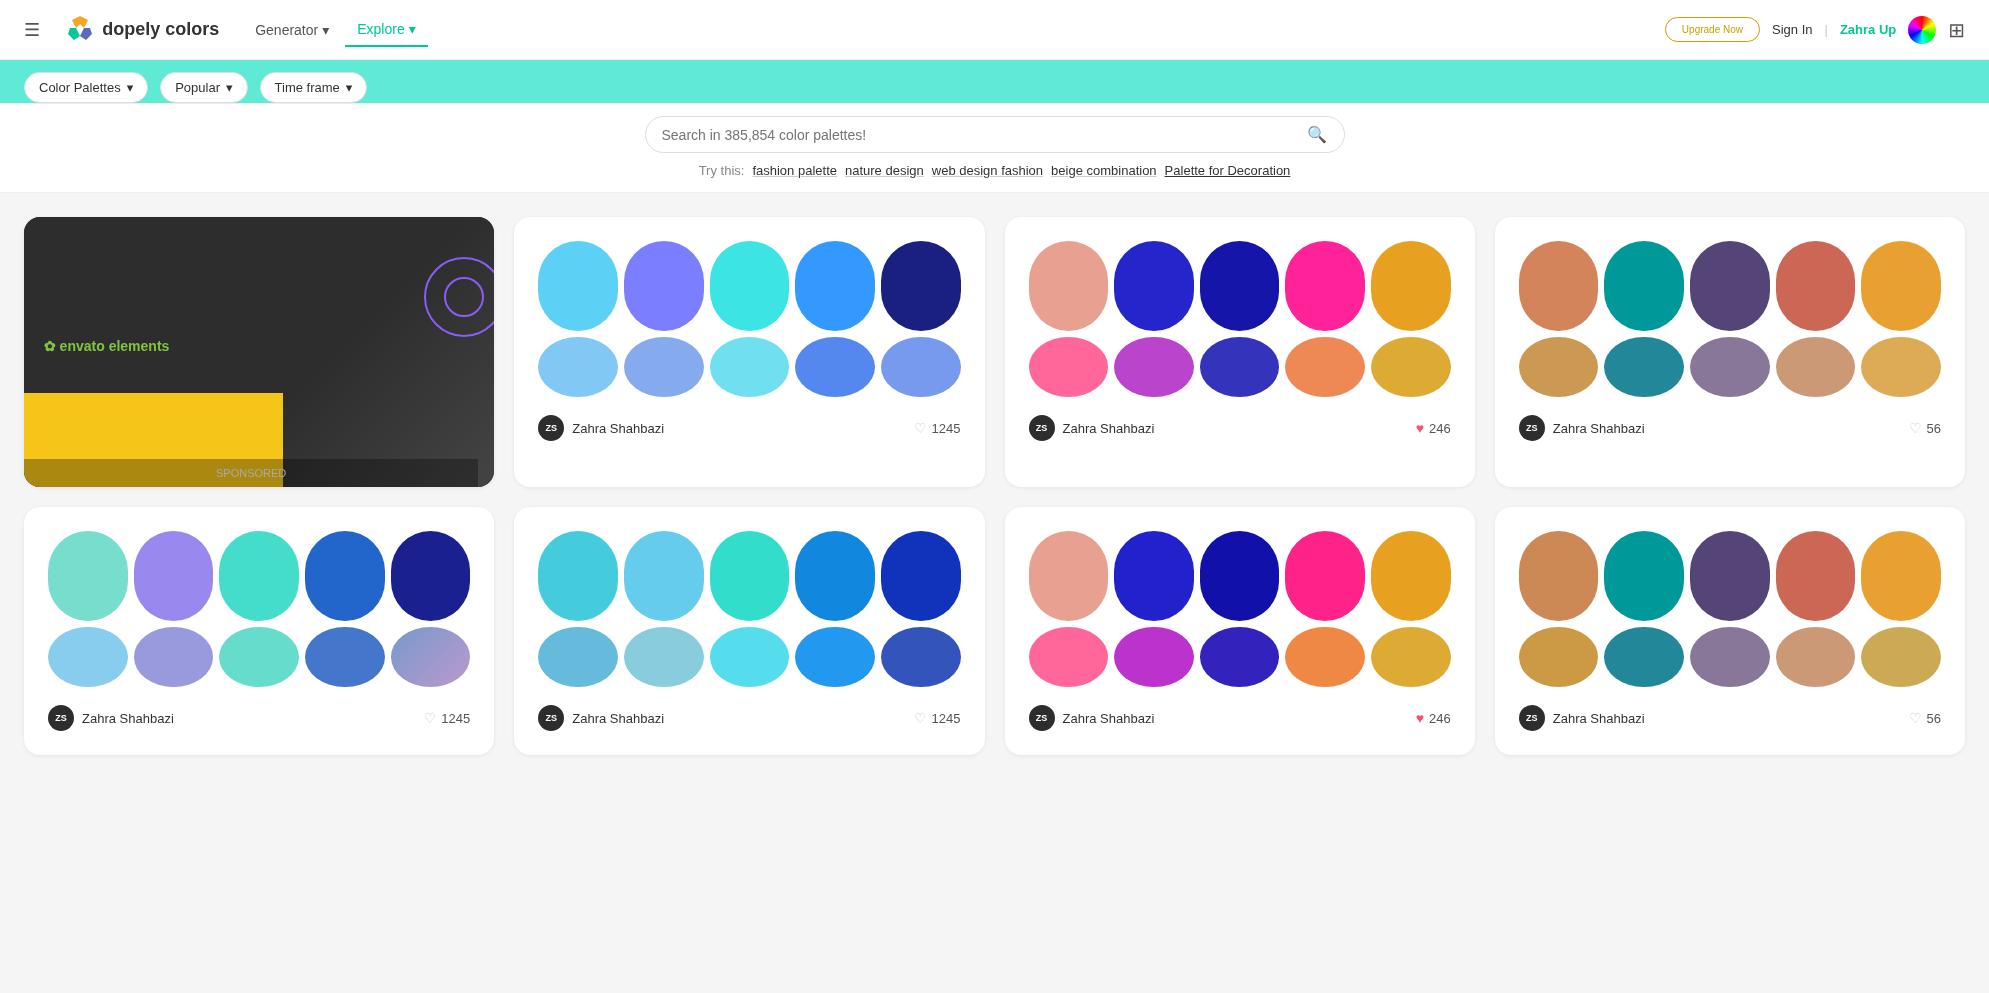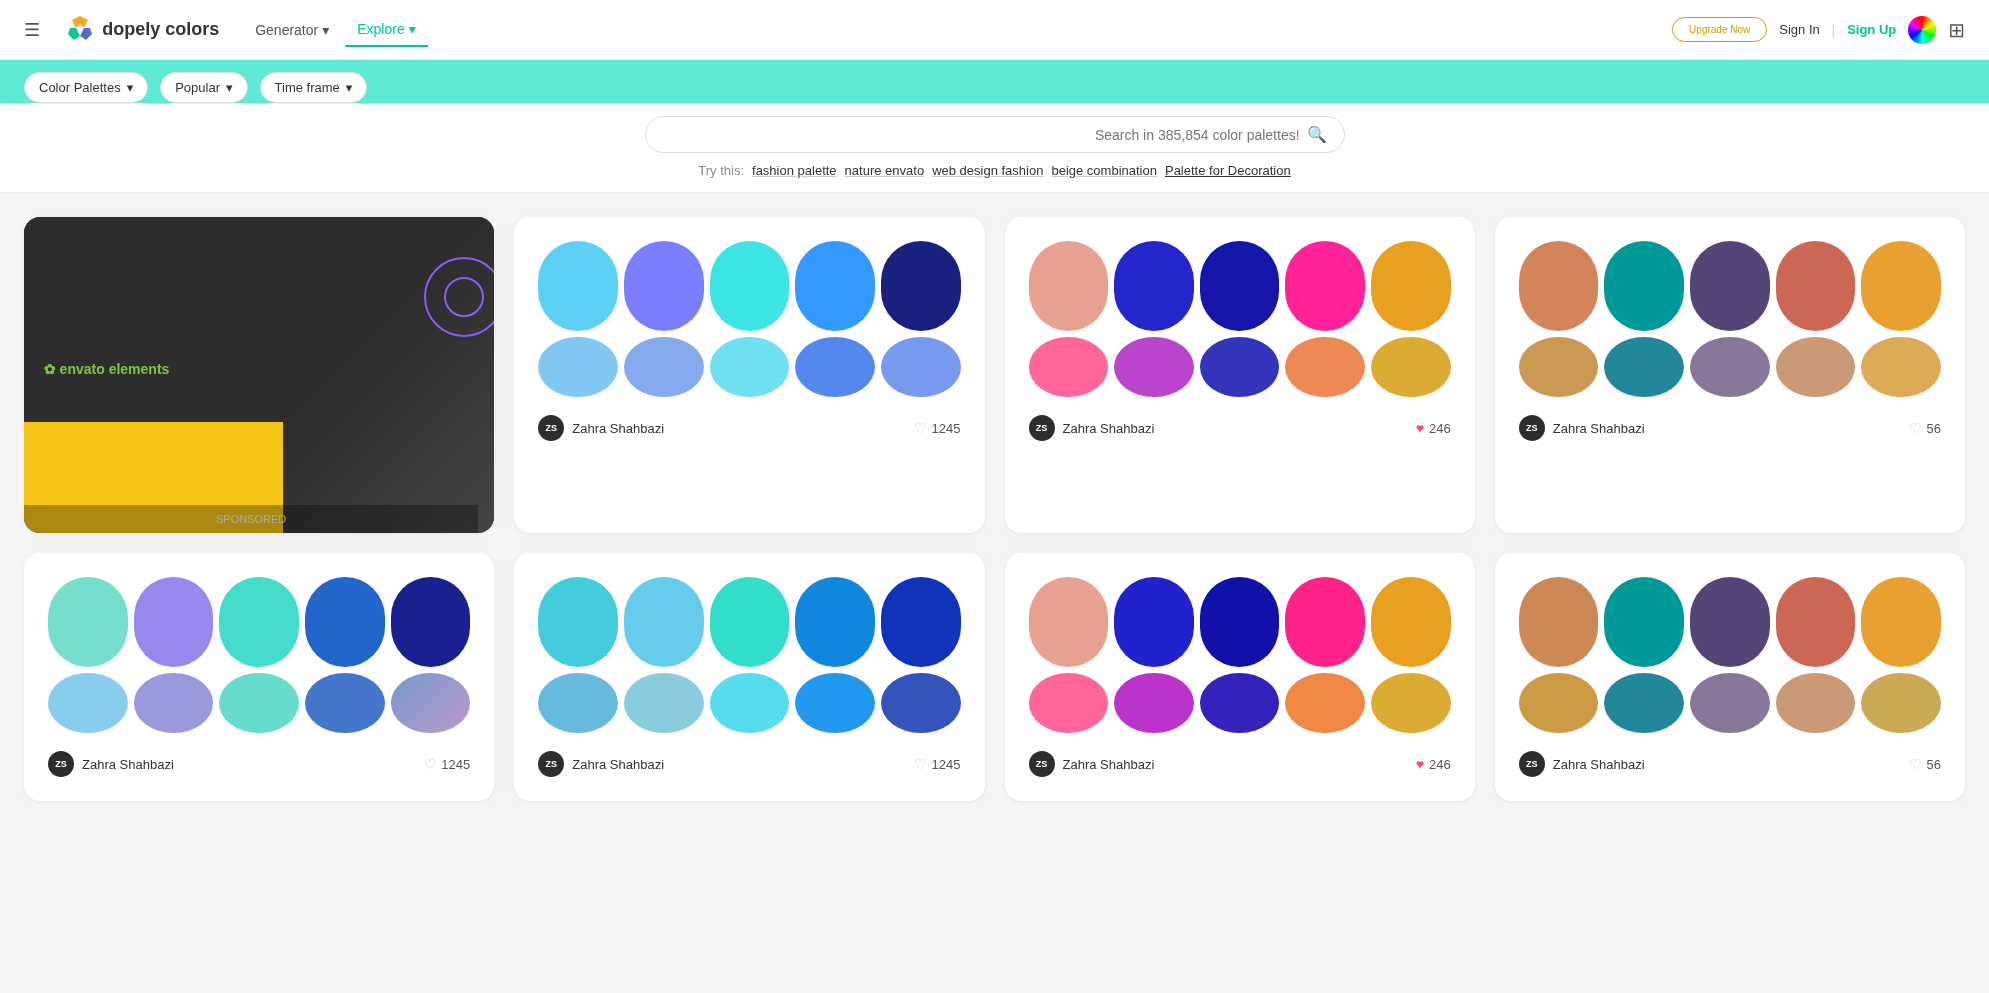--- a/index.html
+++ b/index.html
@@ -87,21 +87,20 @@
       max-width: 700px;
       margin: 0 auto;
       gap: 8px;
     }
     .search-input {
       flex: 1;
       border: none;
       outline: none;
       font-size: 14px;
       color: #999;
-      text-align: right;
     }
     .search-icon { color: #999; font-size: 16px; }
     .try-this-row {
       display: flex;
       align-items: center;
       gap: 8px;
       margin-top: 10px;
       justify-content: center;
       flex-wrap: wrap;
     }
@@ -173,21 +172,21 @@
       text-align: center;
       font-size: 11px;
       color: #aaa;
       padding: 8px;
       background: rgba(0,0,0,0.3);
     }
     .envato-logo { color: #80c340; font-size: 14px; font-weight: 700; margin-bottom: 12px; }
     .envato-tagline { font-size: 28px; font-weight: 800; color: #fff; line-height: 1.15; }
     .envato-bg {
       background: linear-gradient(135deg, #2d2d2d 60%, #444 100%);
-      height: 316px;
+      height: 270px;
       display: flex;
       flex-direction: column;
       justify-content: center;
       padding: 20px;
       position: relative;
       overflow: hidden;
     }
     .envato-yellow-bar {
       position: absolute;
       bottom: 0; left: 0;
@@ -233,21 +232,21 @@
       <div class="nav-item active" style="color:#00c896; border-bottom:2px solid #00c896;">
         <span>Explore</span>
         <span>▾</span>
       </div>
     </nav>
   </div>
   <div class="header-right">
     <button class="btn-upgrade">Upgrade Now</button>
     <button class="btn-signin">Sign In</button>
     <span class="divider-v">|</span>
-    <button class="btn-signup">Sign Up</button>
+    <button class="btn-signup">Zahra Up</button>
     <div class="color-wheel"></div>
     <span class="grid-icon">⊞</span>
   </div>
 </div>
 
 <div class="filter-bar">
   <button class="filter-btn">
     <span>Color Palettes</span>
     <span>▾</span>
   </button>
@@ -262,21 +261,21 @@
 </div>
 
 <div class="search-area">
   <div class="search-row">
     <input class="search-input" type="text" placeholder="Search in 385,854 color palettes!" style="">
     <span class="search-icon">🔍</span>
   </div>
   <div class="try-this-row">
     <span class="try-label">Try this:</span>
     <span class="try-link">fashion palette</span>
-    <span class="try-link">nature envato</span>
+    <span class="try-link">nature design</span>
     <span class="try-link">web design fashion</span>
     <span class="try-link">beige combination</span>
     <span class="try-link active">Palette for Decoration</span>
   </div>
 </div>
 
 <div class="main">
 
   <div class="card" style="padding:0; overflow:hidden; position:relative; background:#2d2d2d; min-height:270px;">
     <div class="envato-bg">

